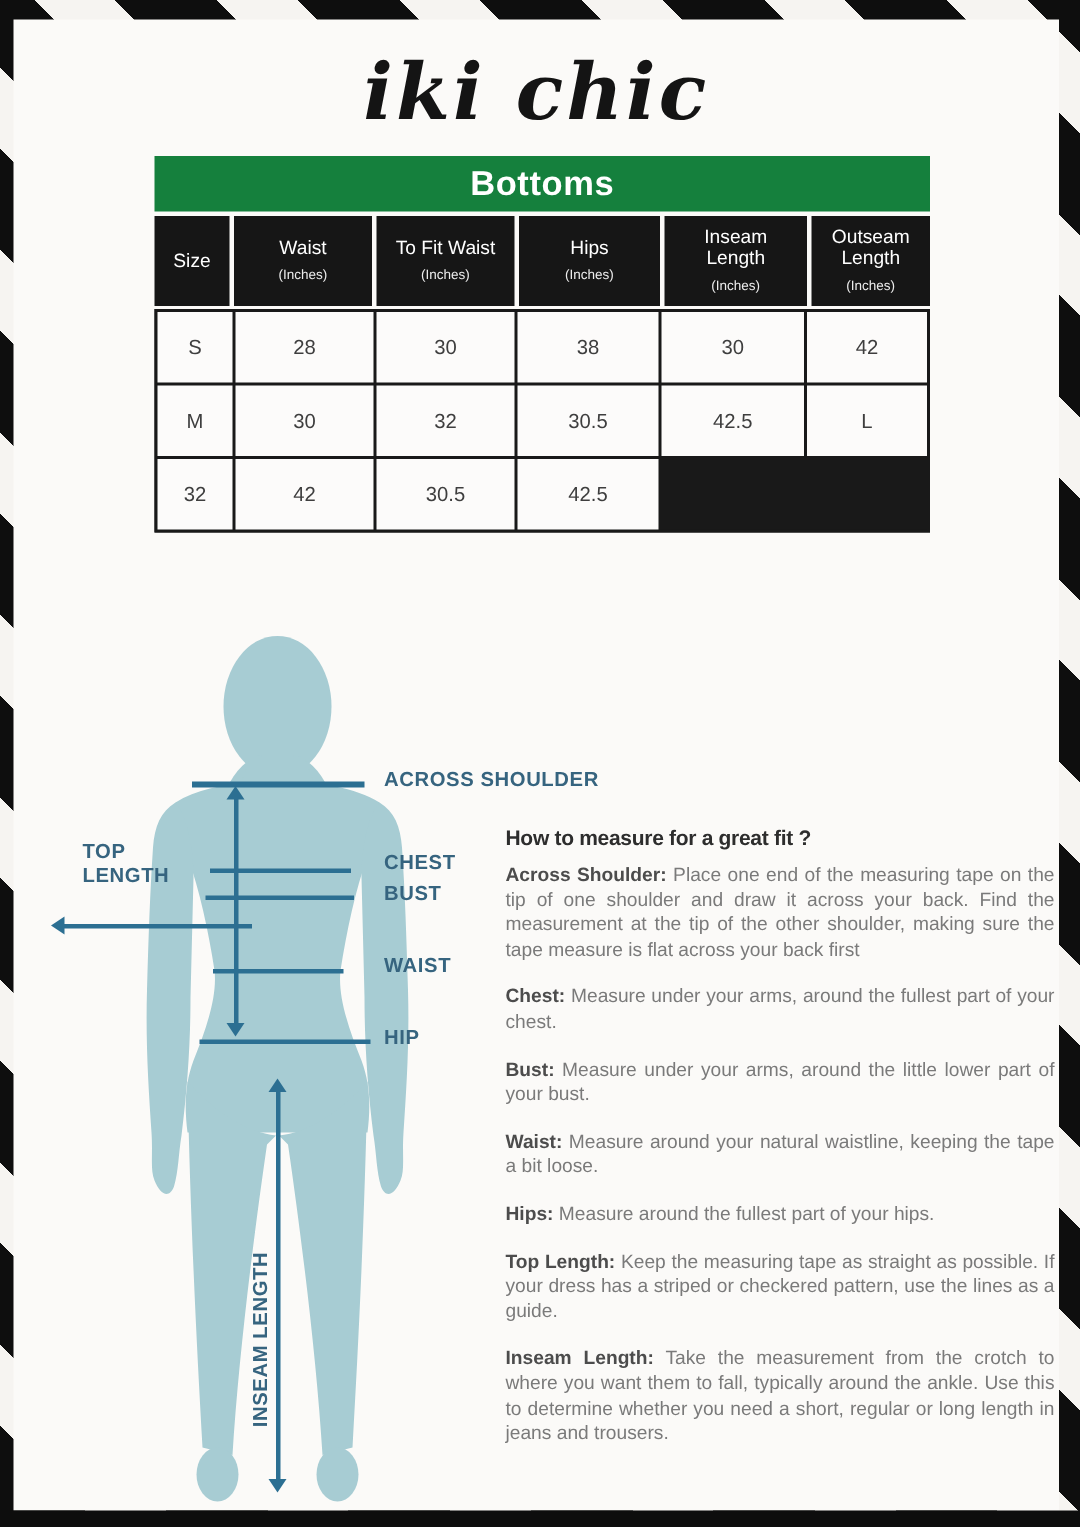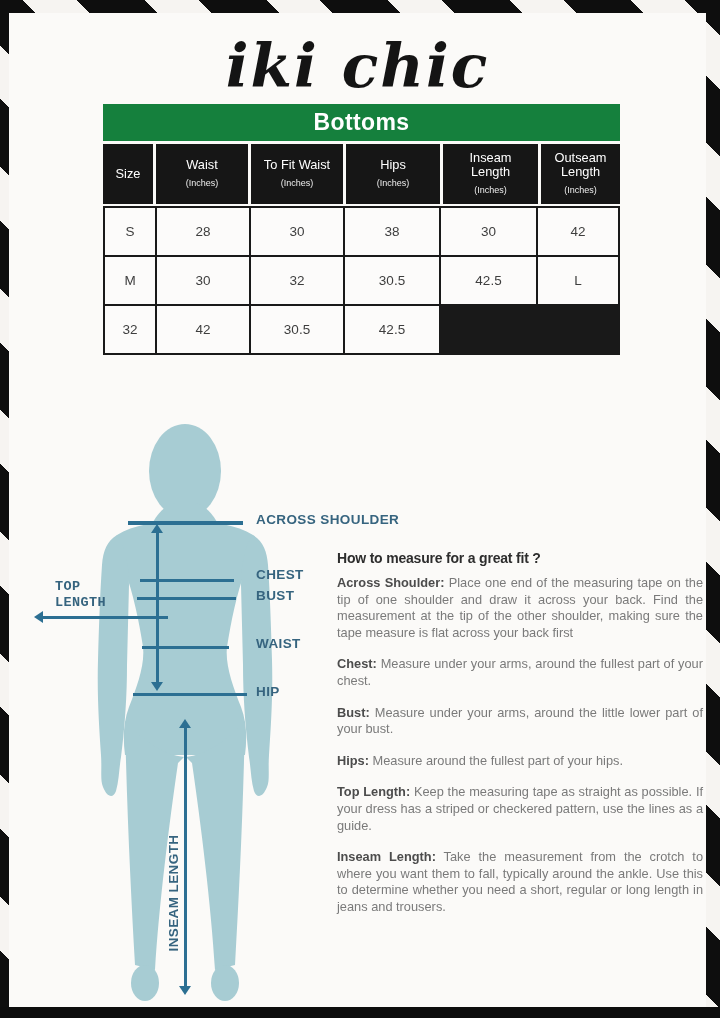--- a/index.html
+++ b/index.html
@@ -13,21 +13,21 @@
     position:absolute; left:9px; top:13px; right:14px; bottom:11px;
     background:#fbfaf8;
   }
   .bottom-bar {
     position:absolute; left:0; right:0; bottom:0; height:11px; background:#0d0d0d;
   }
   
   .logo {
     position:absolute; top:18px; left:0; width:100%; text-align:center;
     font-family:"DejaVu Serif", serif; font-style:italic; font-weight:700;
-    font-size:60px; letter-spacing:2px; color:#141414;
+    font-size:52px; letter-spacing:2px; color:#141414;
   }
   
   .size-table { position:absolute; left:94px; top:91px; width:517px; }
   .cols {
     display:grid;
     grid-template-columns:50px 92px 92px 94px 95px 1fr;
     column-gap:3px; row-gap:3px;
   }
   .tbl-title {
     background:#15803d; color:#fff; height:37px; margin-bottom:3px;
@@ -183,30 +183,31 @@
 
   <div class="mline" style="left:184px; top:727px; width:3px; height:261px;"></div>
   <div class="arrow up" style="left:179px; top:719px;"></div>
   <div class="arrow down" style="left:179px; top:986px;"></div>
 
   <div class="dlabel" style="left:256px; top:512px;">ACROSS SHOULDER</div>
   <div class="dlabel" style="left:256px; top:567px;">CHEST</div>
   <div class="dlabel" style="left:256px; top:588px;">BUST</div>
   <div class="dlabel" style="left:256px; top:636px;">WAIST</div>
   <div class="dlabel" style="left:256px; top:684px;">HIP</div>
-  <div class="dlabel" style="left:55px; top:579px; line-height:16px;font-family:Liberation Mono, monospace;">
+  <div class="dlabel" style="left:55px; top:560px; line-height:16px;">
     <span>TOP</span><br>
     <span>LENGTH</span>
   </div>
   <div class="dlabel inseam-label">INSEAM LENGTH</div>
 
   <div class="guide">
     <h2>How to measure for a great fit ?</h2>
     <p><b>Across Shoulder:</b> <span>Place one end of the measuring tape on the tip of one shoulder and draw it across your back. Find the measurement at the tip of the other shoulder, making sure the tape measure is flat across your back first</span></p>
     <p><b>Chest:</b> <span>Measure under your arms, around the fullest part of your chest.</span></p>
     <p><b>Bust:</b> <span>Measure under your arms, around the little lower part of your bust.</span></p>
+    <p><b>Waist:</b> <span>Measure around your natural waistline, keeping the tape a bit loose.</span></p>
     <p><b>Hips:</b> <span>Measure around the fullest part of your hips.</span></p>
     <p><b>Top Length:</b> <span>Keep the measuring tape as straight as possible. If your dress has a striped or checkered pattern, use the lines as a guide.</span></p>
     <p><b>Inseam Length:</b> <span>Take the measurement from the crotch to where you want them to fall, typically around the ankle. Use this to determine whether you need a short, regular or long length in jeans and trousers.</span></p>
   </div>
 
   <div class="bottom-bar"></div>
 </div>
 
 </body></html>

